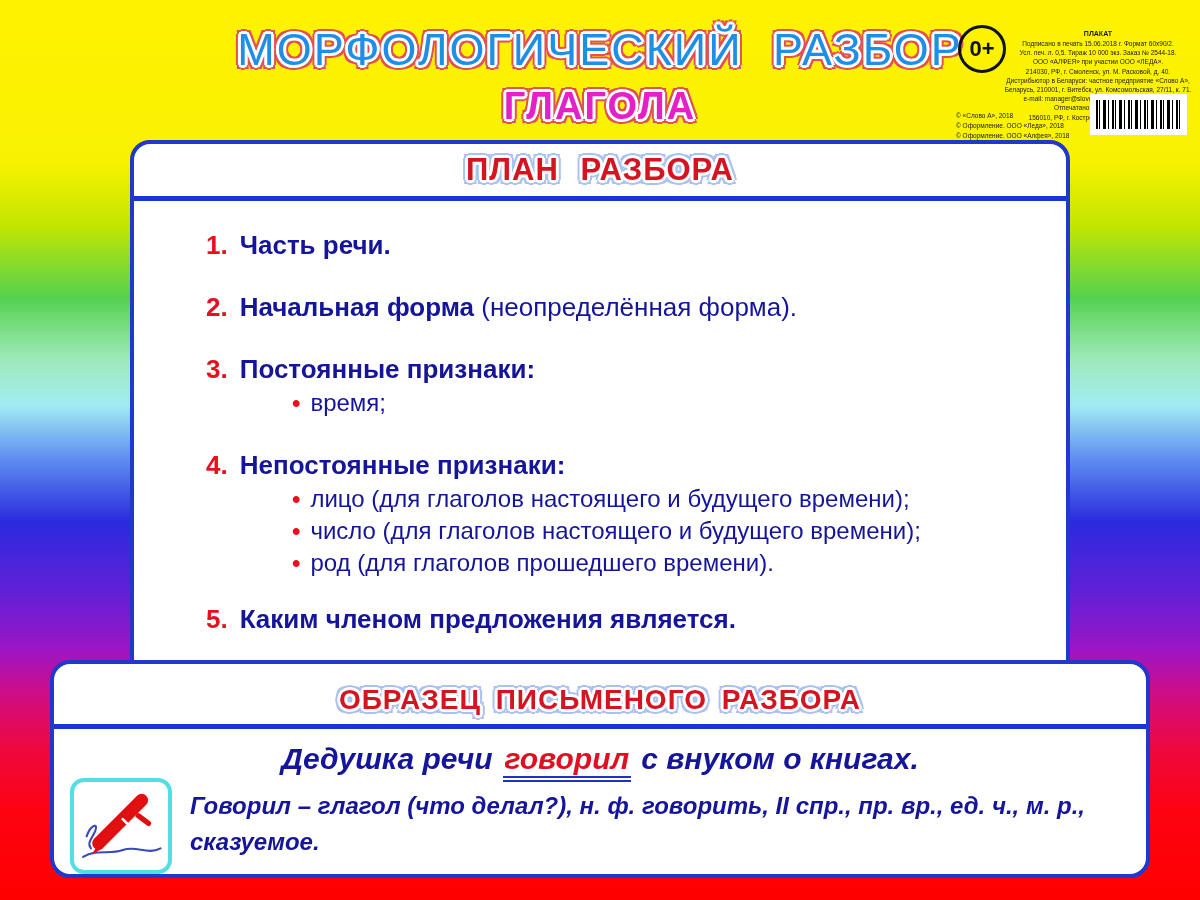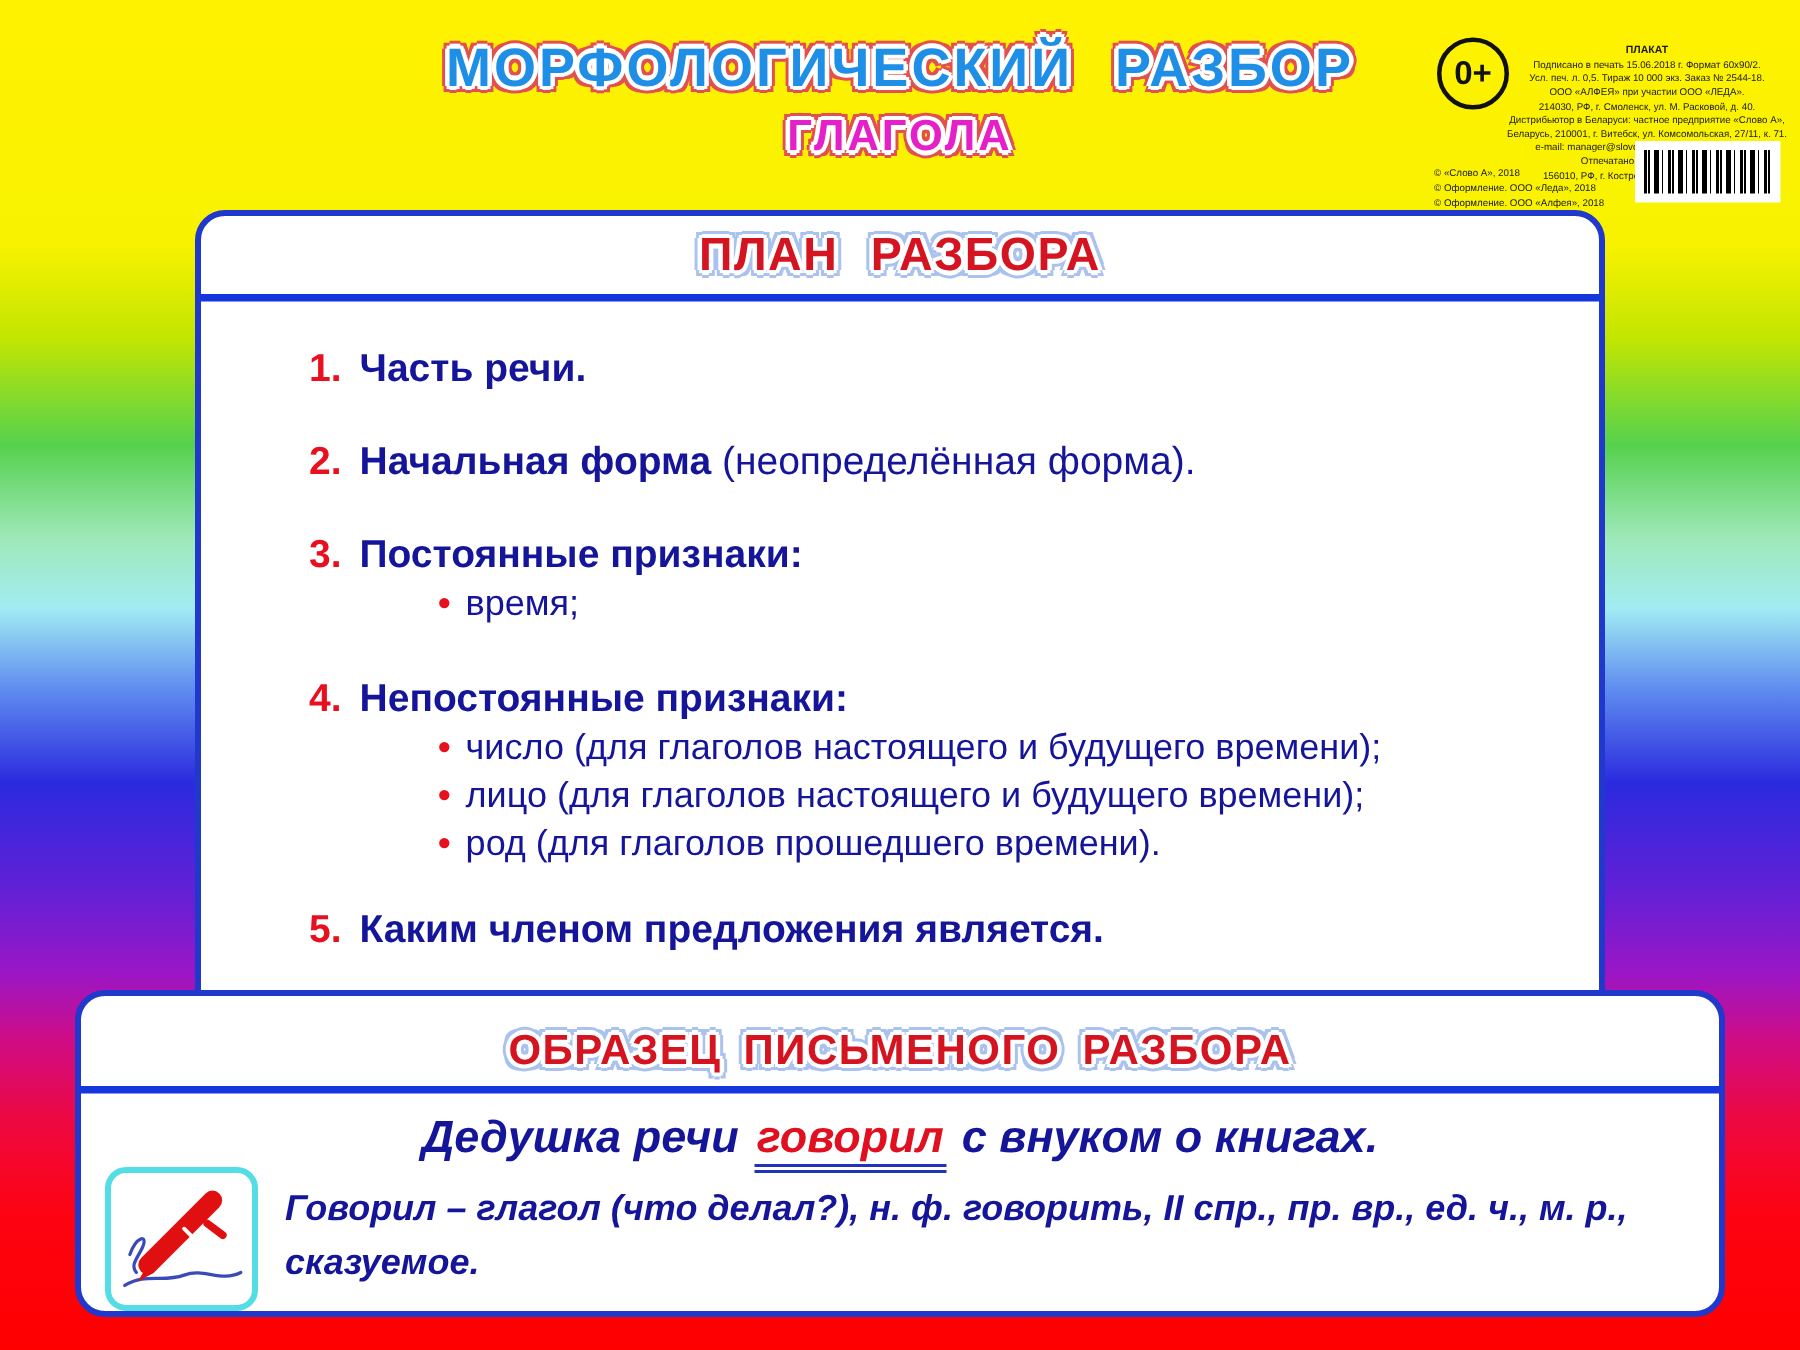--- a/index.html
+++ b/index.html
@@ -36,22 +36,22 @@
     color: #d41420;
     text-shadow:
       -3px 0 0 #fff, 3px 0 0 #fff, 0 -3px 0 #fff, 0 3px 0 #fff,
       -2px -2px 0 #fff, 2px -2px 0 #fff, -2px 2px 0 #fff, 2px 2px 0 #fff,
       -5px 0 0 #aac2f0, 5px 0 0 #aac2f0, 0 -5px 0 #aac2f0, 0 5px 0 #aac2f0,
       -4px -4px 0 #aac2f0, 4px -4px 0 #aac2f0, -4px 4px 0 #aac2f0, 4px 4px 0 #aac2f0;
   }
 
   
   .poster-title { position: absolute; top: 24px; left: 0; width: 100%; text-align: center; }
-  .title-l1 { font-size: 36px; font-weight: bold; letter-spacing: 2px; word-spacing: 16px; }
-  .title-l2 { font-size: 29px; font-weight: bold; letter-spacing: 2px; margin-top: 9px; }
+  .title-l1 { font-size: 45px; font-weight: normal; letter-spacing: 2px; word-spacing: 16px; }
+  .title-l2 { font-size: 38px; font-weight: bold; letter-spacing: 2px; margin-top: 9px; }
 
   
   .age-badge {
     position: absolute; left: 958px; top: 25px; width: 48px; height: 48px;
     border: 3px solid #111; border-radius: 50%;
     display: flex; align-items: center; justify-content: center;
     font-size: 22px; font-weight: bold; color: #111;
   }
   .imprint {
     position: absolute; left: 1003px; top: 29px; width: 190px;
@@ -171,24 +171,24 @@
       <div class="bullet-line">
         <span class="dot">•</span><span>время;</span>
       </div>
     </div>
 
     <div class="plan-item item-4">
       <span class="num">4.</span><span>Непостоянные признаки:</span>
     </div>
     <div class="bullets">
       <div class="bullet-line">
+        <span class="dot">•</span><span>лицо (для глаголов настоящего и будущего времени);</span>
+      </div>
+      <div class="bullet-line">
         <span class="dot">•</span><span>число (для глаголов настоящего и будущего времени);</span>
-      </div>
-      <div class="bullet-line">
-        <span class="dot">•</span><span>лицо (для глаголов настоящего и будущего времени);</span>
       </div>
       <div class="bullet-line">
         <span class="dot">•</span><span>род (для глаголов прошедшего времени).</span>
       </div>
     </div>
 
     <div class="plan-item item-5">
       <span class="num">5.</span><span>Каким членом предложения является.</span>
     </div>
 

